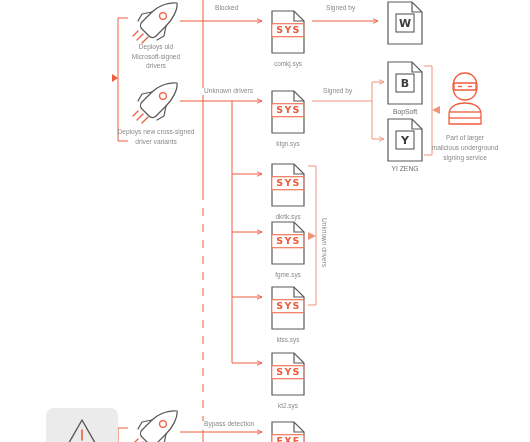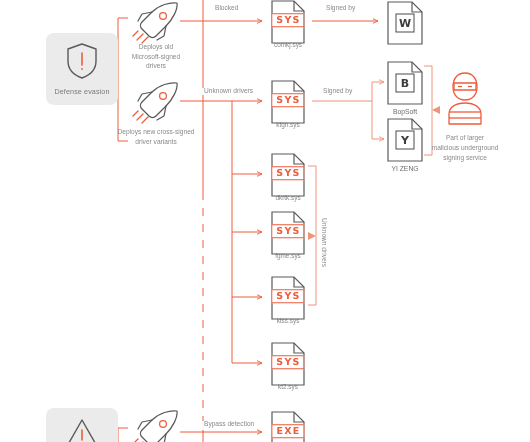--- a/index.html
+++ b/index.html
@@ -20,21 +20,21 @@
   .stage .stage-label{
     font-size:7.2px;color:#7a7a7a;letter-spacing:.1px;margin-top:4px;text-align:center;line-height:1.1;
   }
 
   
   .rocket{position:absolute;}
   .cap{position:absolute;text-align:center;font-size:6.6px;line-height:1.45;color:#8a8a8a;}
 
   
   .filenode{position:absolute;width:46px;}
-  .filenode .fileicon{position:relative;width:36px;height:40px;margin:0 auto;}
+  .filenode .fileicon{position:relative;width:36px;height:40px;margin:10px auto;}
   .filenode .tag{
     position:absolute;left:50%;top:50%;transform:translate(-50%,-50%);
     border:1.4px solid #ee5c3c;color:#ee5c3c;font-size:9.5px;font-weight:700;
     letter-spacing:1.3px;padding:1px 3px 1px 4px;background:#fff;line-height:1;
     font-family:"DejaVu Sans",sans-serif;
   }
   .filenode .fname{
     text-align:center;font-size:6.4px;color:#8a8a8a;margin-top:1px;white-space:nowrap;
   }
 
@@ -130,30 +130,20 @@
     </g>
 
     <g stroke="#ee5c3c" stroke-width="1" fill="none">
       <path d="M128,428 L118,428 L118,442"></path>
     </g>
     <g stroke="#ee5c3c" stroke-width="1" fill="none">
       <path d="M180,432 L262,432" marker-end="url(#ah)"></path>
     </g>
   </svg>
 
-  <div class="stage" style="left:46px;top:33px;">
-    <span class="glyph">
-      <svg width="34" height="38" viewBox="0 0 34 38">
-        <path d="M17 2 L31 7 V19 C31 28 24 33.5 17 36 C10 33.5 3 28 3 19 V7 Z" fill="none" stroke="#5a5a5a" stroke-width="1.4" stroke-linejoin="round"></path>
-        <line x1="17" y1="11" x2="17" y2="23" stroke="#ee5c3c" stroke-width="1.6" stroke-linecap="round"></line>
-        <circle cx="17" cy="27" r="0.9" fill="#ee5c3c"></circle>
-      </svg>
-    </span>
-    <span class="stage-label">Defense evasion</span>
-  </div>
 
   <div class="stage" style="left:46px;top:408px;height:72px;">
     <span class="glyph">
       <svg width="36" height="34" viewBox="0 0 36 34">
         <path d="M18 3 L34 31 H2 Z" fill="none" stroke="#5a5a5a" stroke-width="1.4" stroke-linejoin="round"></path>
         <line x1="18" y1="13" x2="18" y2="23" stroke="#ee5c3c" stroke-width="1.6" stroke-linecap="round"></line>
         <circle cx="18" cy="26.5" r="0.9" fill="#ee5c3c"></circle>
       </svg>
     </span>
     <span class="stage-label"></span>

